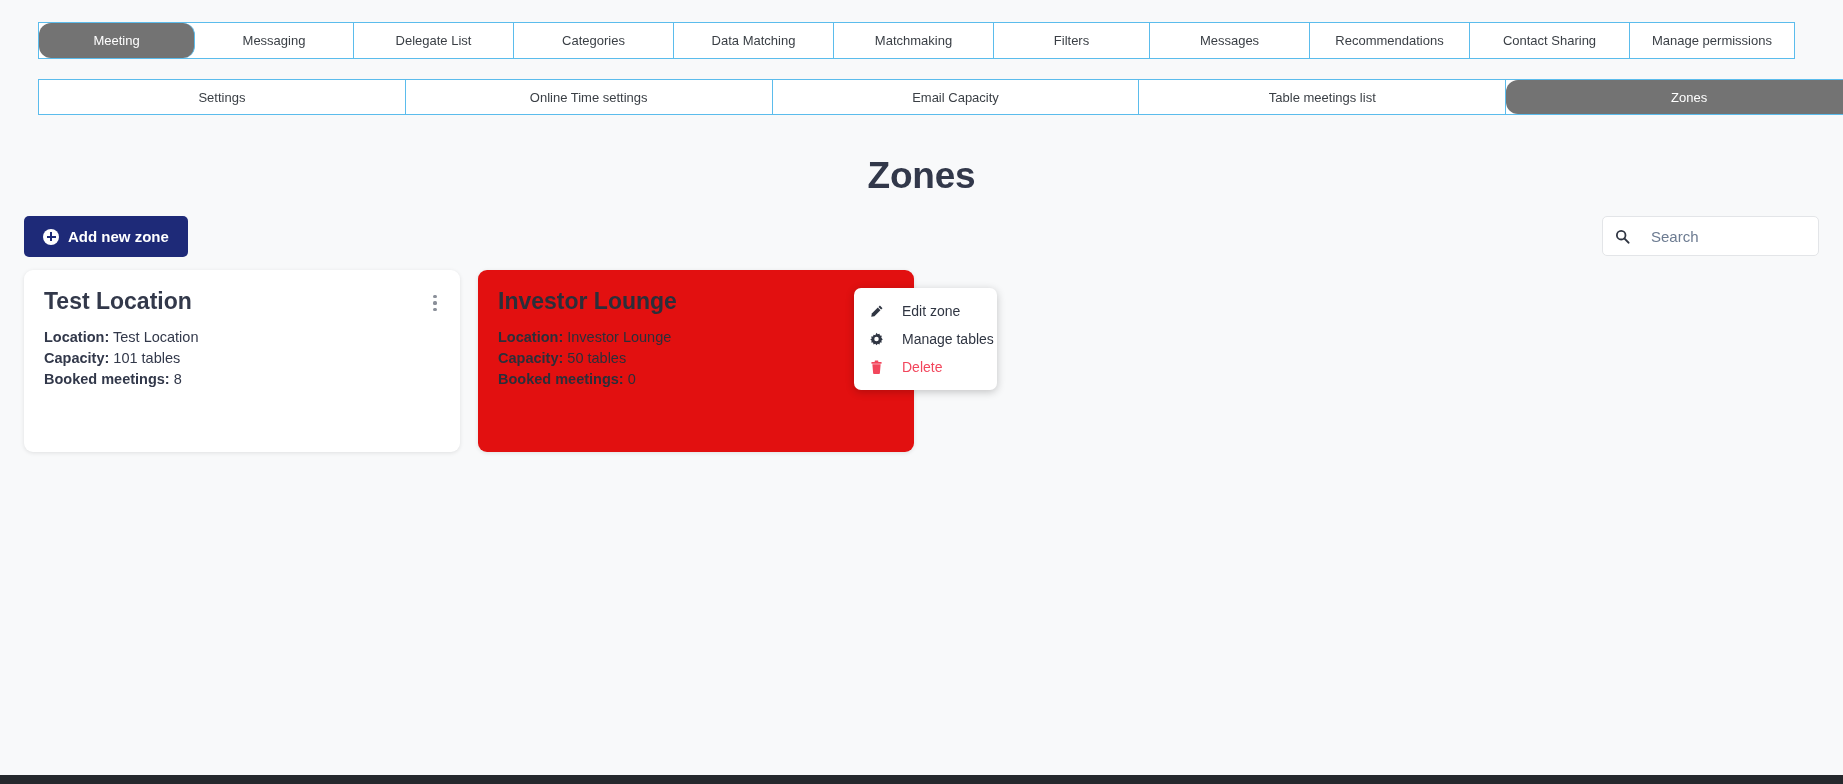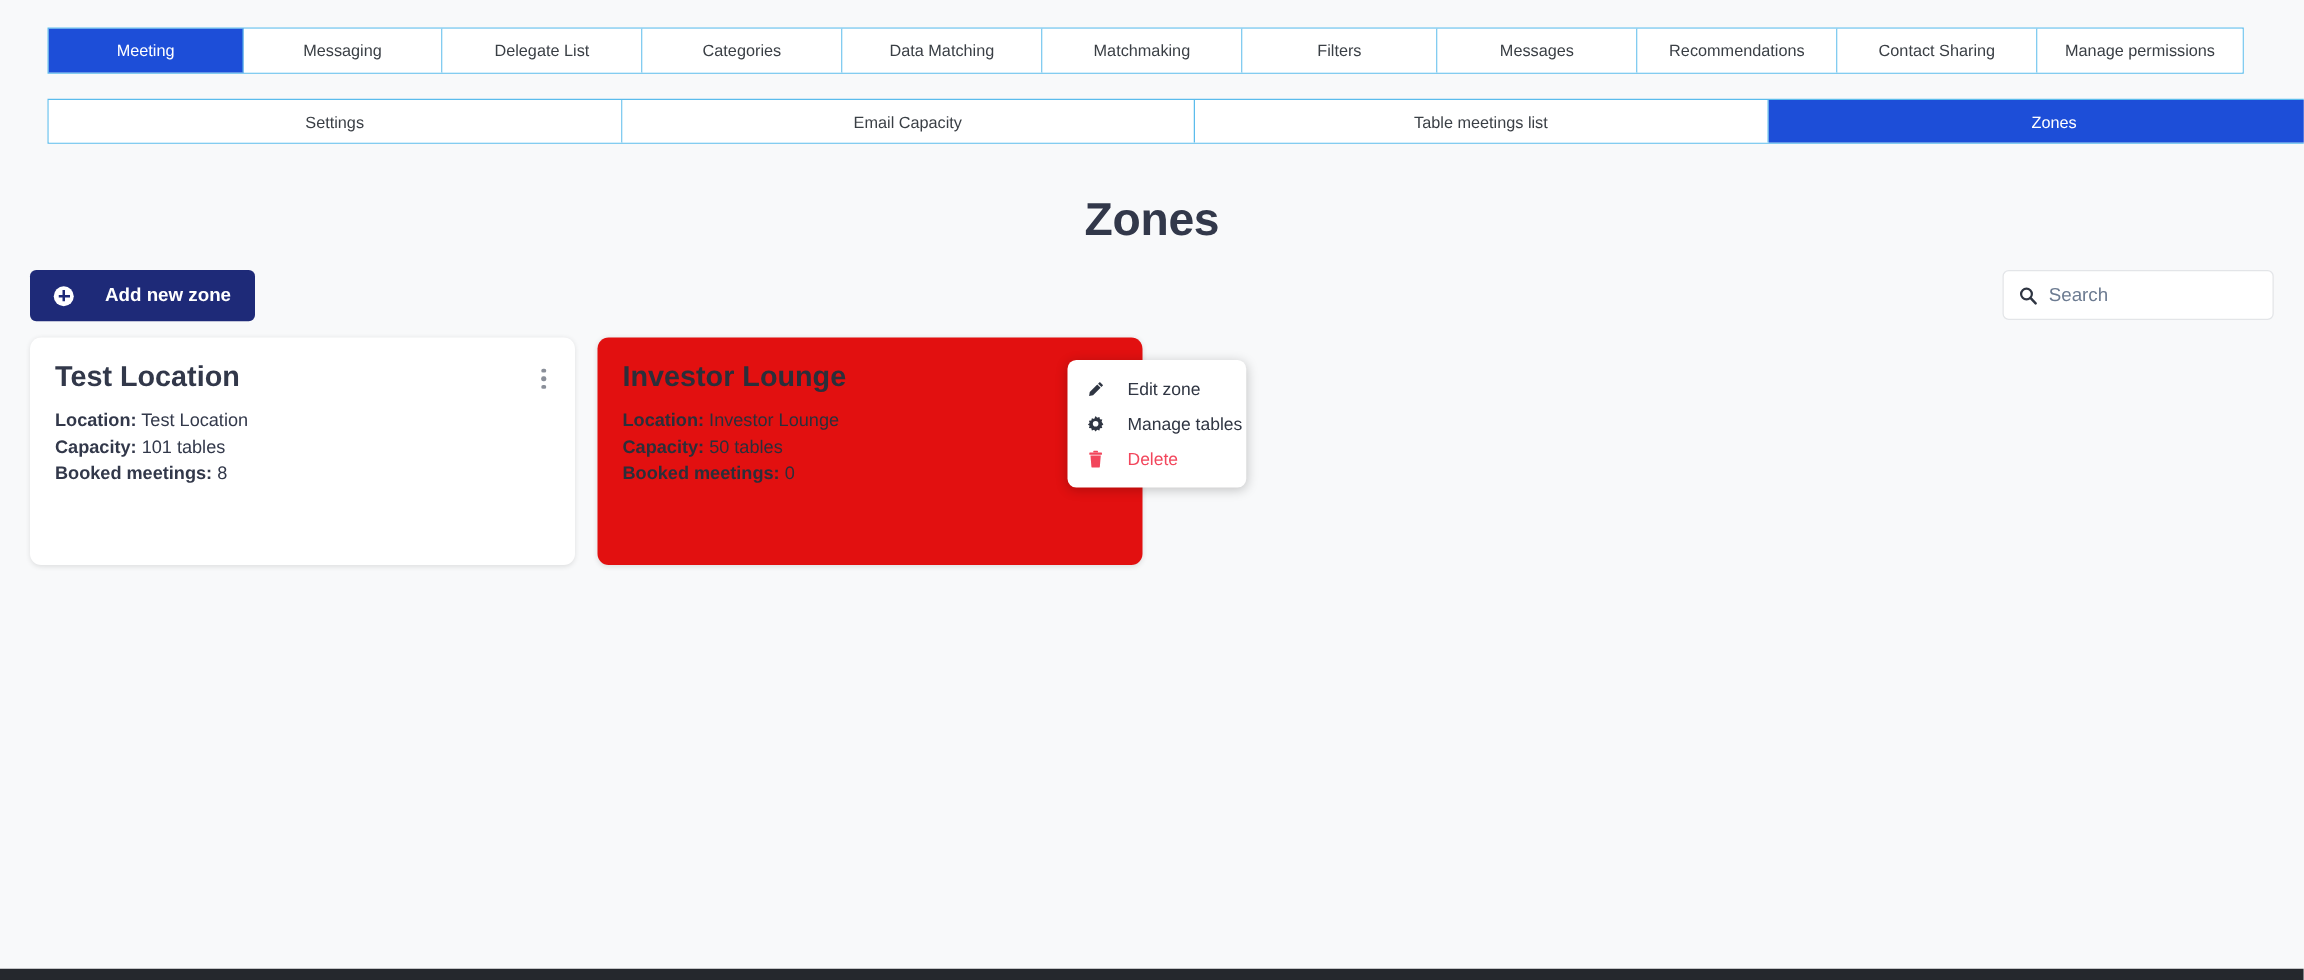--- a/index.html
+++ b/index.html
@@ -41,22 +41,23 @@
     background: #ffffff;
     border-right: 1px solid #5bbcec;
     cursor: pointer;
     white-space: nowrap;
     overflow: hidden;
     text-overflow: ellipsis;
     padding: 0 4px;
   }
   .tab:last-child { border-right: none; }
   .tab.active {
-    background: #1d4ed8;
+    background: #737373;
     color: #ffffff;
+    border-radius: 12px;
   }
   #tabbar-primary .tab { flex: 1 1 0; }
   #tabbar-primary .tab:nth-child(1) { flex: 0 0 156px; }
   #tabbar-primary .tab:nth-child(2) { flex: 0 0 159px; }
   #tabbar-primary .tab:nth-child(3) { flex: 0 0 160px; }
   #tabbar-primary .tab:nth-child(4) { flex: 0 0 160px; }
   #tabbar-primary .tab:nth-child(5) { flex: 0 0 160px; }
   #tabbar-primary .tab:nth-child(6) { flex: 0 0 160px; }
   #tabbar-primary .tab:nth-child(7) { flex: 0 0 156px; }
   #tabbar-primary .tab:nth-child(8) { flex: 0 0 160px; }
@@ -76,21 +77,21 @@
     letter-spacing: -0.2px;
   }
 
   
   #add-new-zone {
     position: absolute;
     left: 24px; top: 216px;
     height: 41px;
     display: flex;
     align-items: center;
-    gap: 25px;
+    gap: 9px;
     padding: 4px 19px;
     background: #1e2a78;
     color: #ffffff;
     border: none;
     border-radius: 5px;
     font-size: 15px;
     font-weight: bold;
     font-family: "Liberation Sans", sans-serif;
     cursor: pointer;
   }
@@ -118,21 +119,21 @@
   #search-wrap {
     position: absolute;
     left: 1602px; top: 216px;
     width: 217px; height: 40px;
     background: #ffffff;
     border: 1px solid #e3e5e8;
     border-radius: 5px;
     display: flex;
     align-items: center;
     padding: 0 12px;
-    gap: 7px;
+    gap: 19px;
   }
   #search-wrap svg { flex: 0 0 auto; }
   #search-input {
     border: none;
     outline: none;
     background: transparent;
     font-size: 15px;
     color: #4d5a6b;
     width: 100%;
     font-family: "Liberation Sans", sans-serif;
@@ -242,20 +243,21 @@
     <div class="tab">Matchmaking</div>
     <div class="tab">Filters</div>
     <div class="tab">Messages</div>
     <div class="tab">Recommendations</div>
     <div class="tab">Contact Sharing</div>
     <div class="tab">Manage permissions</div>
   </div>
 
   <div id="tabbar-secondary" class="tabbar">
     <div class="tab">Settings</div>
+    <div class="tab">Online Time settings</div>
     <div class="tab">Email Capacity</div>
     <div class="tab">Table meetings list</div>
     <div class="tab active">Zones</div>
   </div>
 
   <div id="page-title">Zones</div>
 
   <button id="add-new-zone">
     <span class="plus-circle"></span>
     <span>Add new zone</span>

